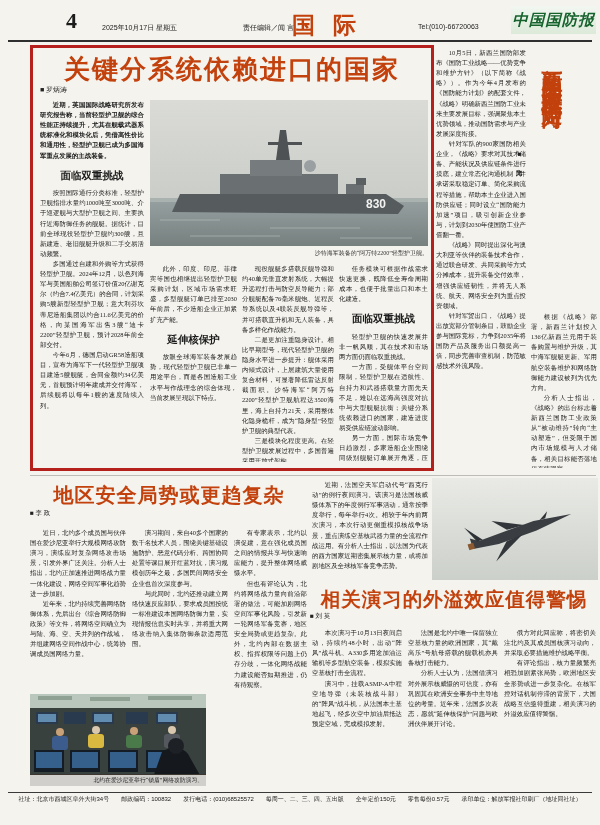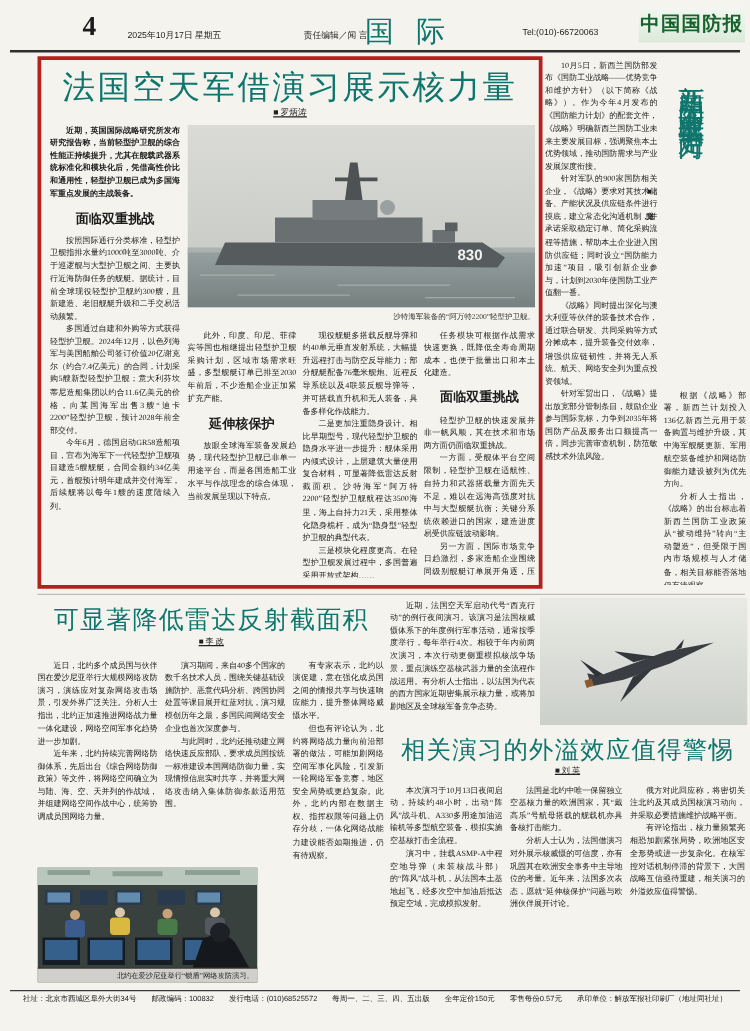--- a/index.html
+++ b/index.html
@@ -1,52 +1,52 @@
 <!DOCTYPE html>
 <html><head>
 <meta charset="utf-8">
 <style>
   html,body{margin:0;padding:0;}
   .page{position:relative;width:600px;height:825px;background:#f4f3ee;overflow:hidden;
         font-family:"Liberation Serif","DejaVu Serif",serif;color:#1b1b1b;}
   .abs{position:absolute;}
-  .hd{font-family:"Liberation Sans","DejaVu Sans",sans-serif;font-weight:normal;color:#0f766e;}
+  .hd{font-family:"Liberation Sans","DejaVu Sans",sans-serif;font-weight:bold;color:#c2410c;}
   .bt{font-size:6.4px;line-height:1.58;text-align:justify;overflow:hidden;}
   .bt p{margin:0;text-indent:2em;}
   .lead{font-weight:bold;}
   .subhead{font-family:"Liberation Sans","DejaVu Sans",sans-serif;font-weight:bold;
            font-size:10.5px;text-align:center;margin:6px 0 5px 0;text-indent:0!important;}
-  .byline{font-size:7px;text-align:center;color:#222;text-decoration:underline;}
+  .byline{font-size:7px;color:#222;}
   .caption{font-size:6px;color:#333;text-align:right;}
   .vert{writing-mode:vertical-rl;text-orientation:upright;}
   .rule{background:#2f2f2f;}
   .photo{display:block;}
   .redbox{border:3px solid #b5201d;box-sizing:border-box;background:transparent;}
   .masthead{background:linear-gradient(#f2f7f1,#dcead9);color:#17632e;
-            font-family:"Liberation Serif",serif;font-weight:bold;
+            font-family:"Liberation Serif",serif;font-weight:bold;font-style:italic;
             font-size:15.5px;text-align:center;line-height:28px;letter-spacing:1px;}
   .overlaycap{position:absolute;right:0;bottom:0;left:0;background:rgba(250,250,248,.78);
               color:#222;font-size:5.8px;text-align:right;padding:1px 3px;}
 </style>
 </head>
 <body>
 
 <div class="page">
 
   <div class="abs" style="left:66px;top:8px;font-size:22px;font-weight:bold;">4</div>
   <div class="abs" style="left:102px;top:23px;font-size:7px;font-family:'Liberation Sans',sans-serif;">2025年10月17日 星期五</div>
   <div class="abs" style="left:243px;top:23px;font-size:7px;font-family:'Liberation Sans',sans-serif;">责任编辑／闻 言</div>
   <div class="abs hd" style="left:292px;top:10px;font-size:23px;letter-spacing:18px;">国际</div>
   <div class="abs" style="left:418px;top:23px;font-size:7px;font-family:'Liberation Sans',sans-serif;">Tel:(010)-66720063</div>
   <div class="abs masthead" style="left:511px;top:6px;width:85px;height:28px;">中国国防报</div>
   <div class="abs rule" style="left:8px;top:40px;width:584px;height:2px;"></div>
 
   <div class="abs redbox" style="left:30px;top:45px;width:404px;height:426px;"></div>
 
-  <div class="abs hd" style="left:40px;top:52px;width:384px;text-align:center;font-size:26px;letter-spacing:2px;">法国空天军借演习展示核力量</div>
+  <div class="abs hd" style="left:40px;top:52px;width:384px;text-align:center;font-size:26px;letter-spacing:2px;">关键分系统依赖进口的国家</div>
   <div class="abs byline" style="left:40px;top:85px;width:384px;">■ 罗炳涛</div>
 
   <div class="abs bt" style="left:40px;top:100px;width:104px;height:364px;">
     <p class="lead">近期，英国国际战略研究所发布研究报告称，当前轻型护卫舰的综合性能正持续提升，尤其在舰载武器系统标准化和模块化后，凭借高性价比和通用性，轻型护卫舰已成为多国海军重点发展的主战装备。</p>
     <div class="subhead">面临双重挑战</div>
     <p>按照国际通行分类标准，轻型护卫舰指排水量约1000吨至3000吨、介于巡逻舰与大型护卫舰之间、主要执行近海防御任务的舰艇。据统计，目前全球现役轻型护卫舰约300艘，且新建造、老旧舰艇升级和二手交易活动频繁。</p>
     <p>多国通过自建和外购等方式获得轻型护卫舰。2024年12月，以色列海军与美国船舶公司签订价值20亿谢克尔（约合7.4亿美元）的合同，计划采购5艘新型轻型护卫舰；意大利芬坎蒂尼造船集团以约合11.6亿美元的价格，向某国海军出售3艘“迪卡2200”轻型护卫舰，预计2028年前全部交付。</p>
     <p>今年6月，德国启动GR58造船项目，宣布为海军下一代轻型护卫舰项目建造5艘舰艇，合同金额约34亿美元，首舰预计明年建成并交付海军，后续舰将以每年1艘的速度陆续入列。</p>
   </div>
 
@@ -112,21 +112,21 @@
   </div>
   <div class="abs vert" style="left:514px;top:150px;height:70px;font-size:6.2px;color:#222;">■ 陈光文</div>
   <div class="abs hd vert" style="left:538px;top:52px;height:252px;font-size:21px;letter-spacing:3px;">新西兰为国防工业发展锚定方向</div>
   <div class="abs bt" style="left:531px;top:312px;width:66px;height:156px;">
     <p>根据《战略》部署，新西兰计划投入136亿新西兰元用于装备购置与维护升级，其中海军舰艇更新、军用航空装备维护和网络防御能力建设被列为优先方向。</p>
     <p>分析人士指出，《战略》的出台标志着新西兰国防工业政策从“被动维持”转向“主动塑造”，但受限于国内市场规模与人才储备，相关目标能否落地仍有待观察。</p>
   </div>
 
   <div class="abs" style="left:30px;top:475px;width:566px;height:1px;background:#bdbcb6;"></div>
 
-  <div class="abs hd" style="left:30px;top:482px;width:278px;text-align:center;font-size:20px;letter-spacing:1px;">可显著降低雷达反射截面积</div>
+  <div class="abs hd" style="left:30px;top:482px;width:278px;text-align:center;font-size:20px;letter-spacing:1px;">地区安全局势或更趋复杂</div>
   <div class="abs byline" style="left:30px;top:509px;width:278px;font-size:6.5px;">■ 李 政</div>
   <div class="abs bt" style="left:30px;top:528px;width:96px;height:162px;">
     <p>近日，北约多个成员国与伙伴国在爱沙尼亚举行大规模网络攻防演习，演练应对复杂网络攻击场景，引发外界广泛关注。分析人士指出，北约正加速推进网络战力量一体化建设，网络空间军事化趋势进一步加剧。</p>
     <p>近年来，北约持续完善网络防御体系，先后出台《综合网络防御政策》等文件，将网络空间确立为与陆、海、空、天并列的作战域，并组建网络空间作战中心，统筹协调成员国网络力量。</p>
   </div>
   <div class="abs bt" style="left:132px;top:528px;width:96px;height:162px;">
     <p>演习期间，来自40多个国家的数千名技术人员，围绕关键基础设施防护、恶意代码分析、跨国协同处置等课目展开红蓝对抗，演习规模创历年之最，多国民间网络安全企业也首次深度参与。</p>
     <p>与此同时，北约还推动建立网络快速反应部队，要求成员国按统一标准建设本国网络防御力量，实现情报信息实时共享，并将重大网络攻击纳入集体防御条款适用范围。</p>
   </div>
   <div class="abs bt" style="left:234px;top:528px;width:73px;height:260px;">

